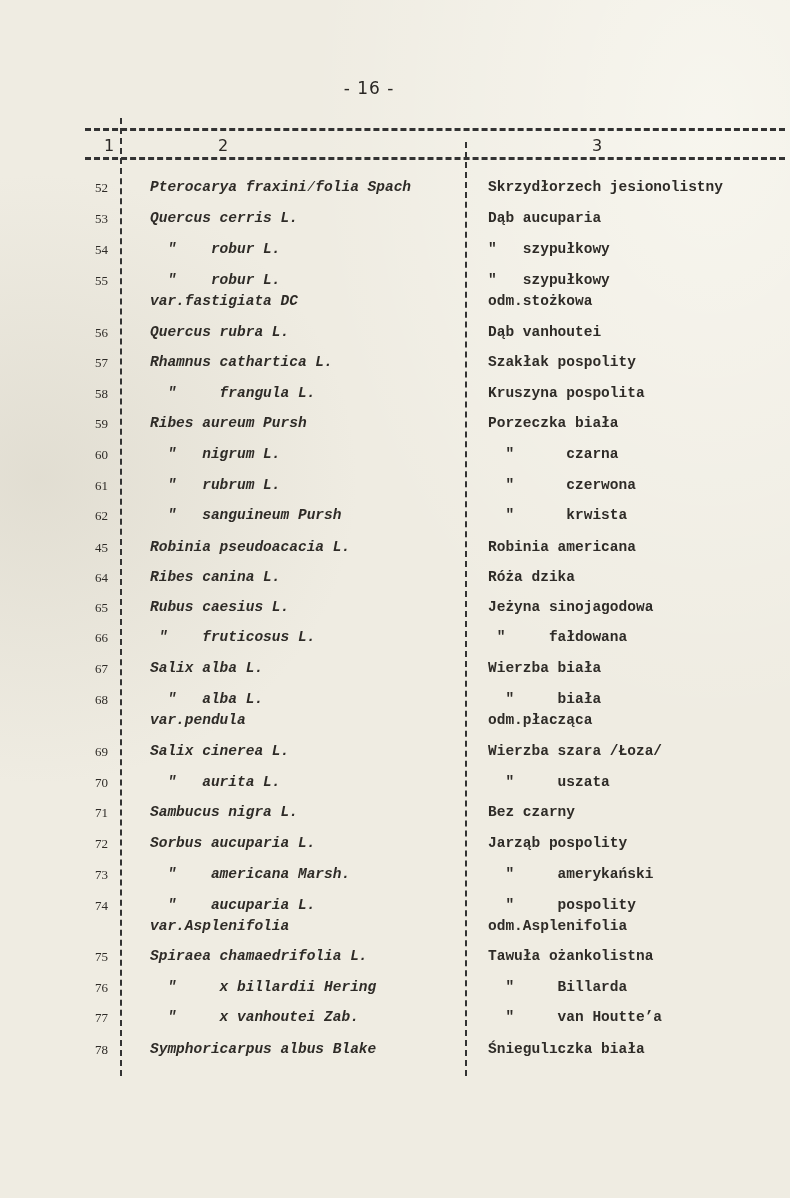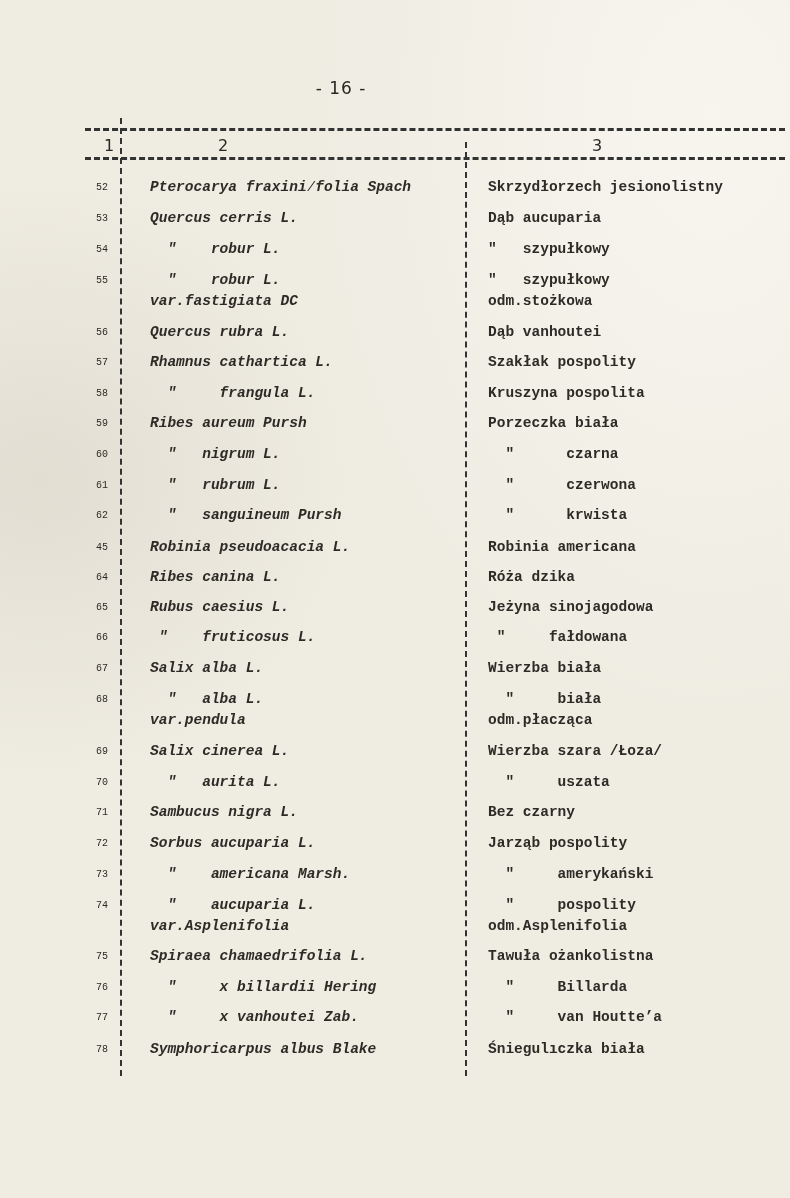--- a/index.html
+++ b/index.html
@@ -9,21 +9,21 @@
       background-image:
         radial-gradient(ellipse at 5% 40%, rgba(200,195,180,0.35), transparent 30%),
         radial-gradient(ellipse at 90% 10%, rgba(255,255,250,0.5), transparent 40%);
       color: #2a2724;
       font-family: "Liberation Mono", "DejaVu Sans Mono", monospace;
       position: relative;
     }
     .page-number {
       position: absolute; top: 78px; left: 0; width: 682px;
       text-align: center; font-family: "DejaVu Sans", sans-serif;
-      font-size: 17px; color: #2a2724; letter-spacing: 1px;
+      font-size: 17px; color: #2a2724; letter-spacing: 1px; padding-left: 28px;
     }
     .rule {
       position: absolute; left: 85px; width: 700px; height: 0;
       border-top: 3px dashed #333;
     }
     .rule.top { top: 128px; }
     .rule.mid { top: 157px; }
     .vdash {
       position: absolute; width: 0; border-left: 2px dashed #333;
     }
@@ -35,21 +35,21 @@
     }
     .hdr.h1 { left: 104px; }
     .hdr.h2 { left: 218px; }
     .hdr.h3 { left: 592px; }
     .row {
       position: absolute; left: 0; width: 790px; font-size: 14.5px;
       font-weight: bold; color: #2e2b27; line-height: 21px;
     }
     .num {
       position: absolute; left: 82px; width: 26px; text-align: right;
-      font-family: Liberation Mono, monospace; font-weight: normal; font-size: 10px;
+      font-family: Liberation Serif, serif; font-weight: normal; font-size: 13px;
     }
     .latin { position: absolute; left: 150px; white-space: pre; font-style: italic; }
     .polish { position: absolute; left: 488px; white-space: pre; }
     .sub { display: block; }
   </style>
 </head>
 <body>
 
 <div class="page-number">- 16 -</div>
 

